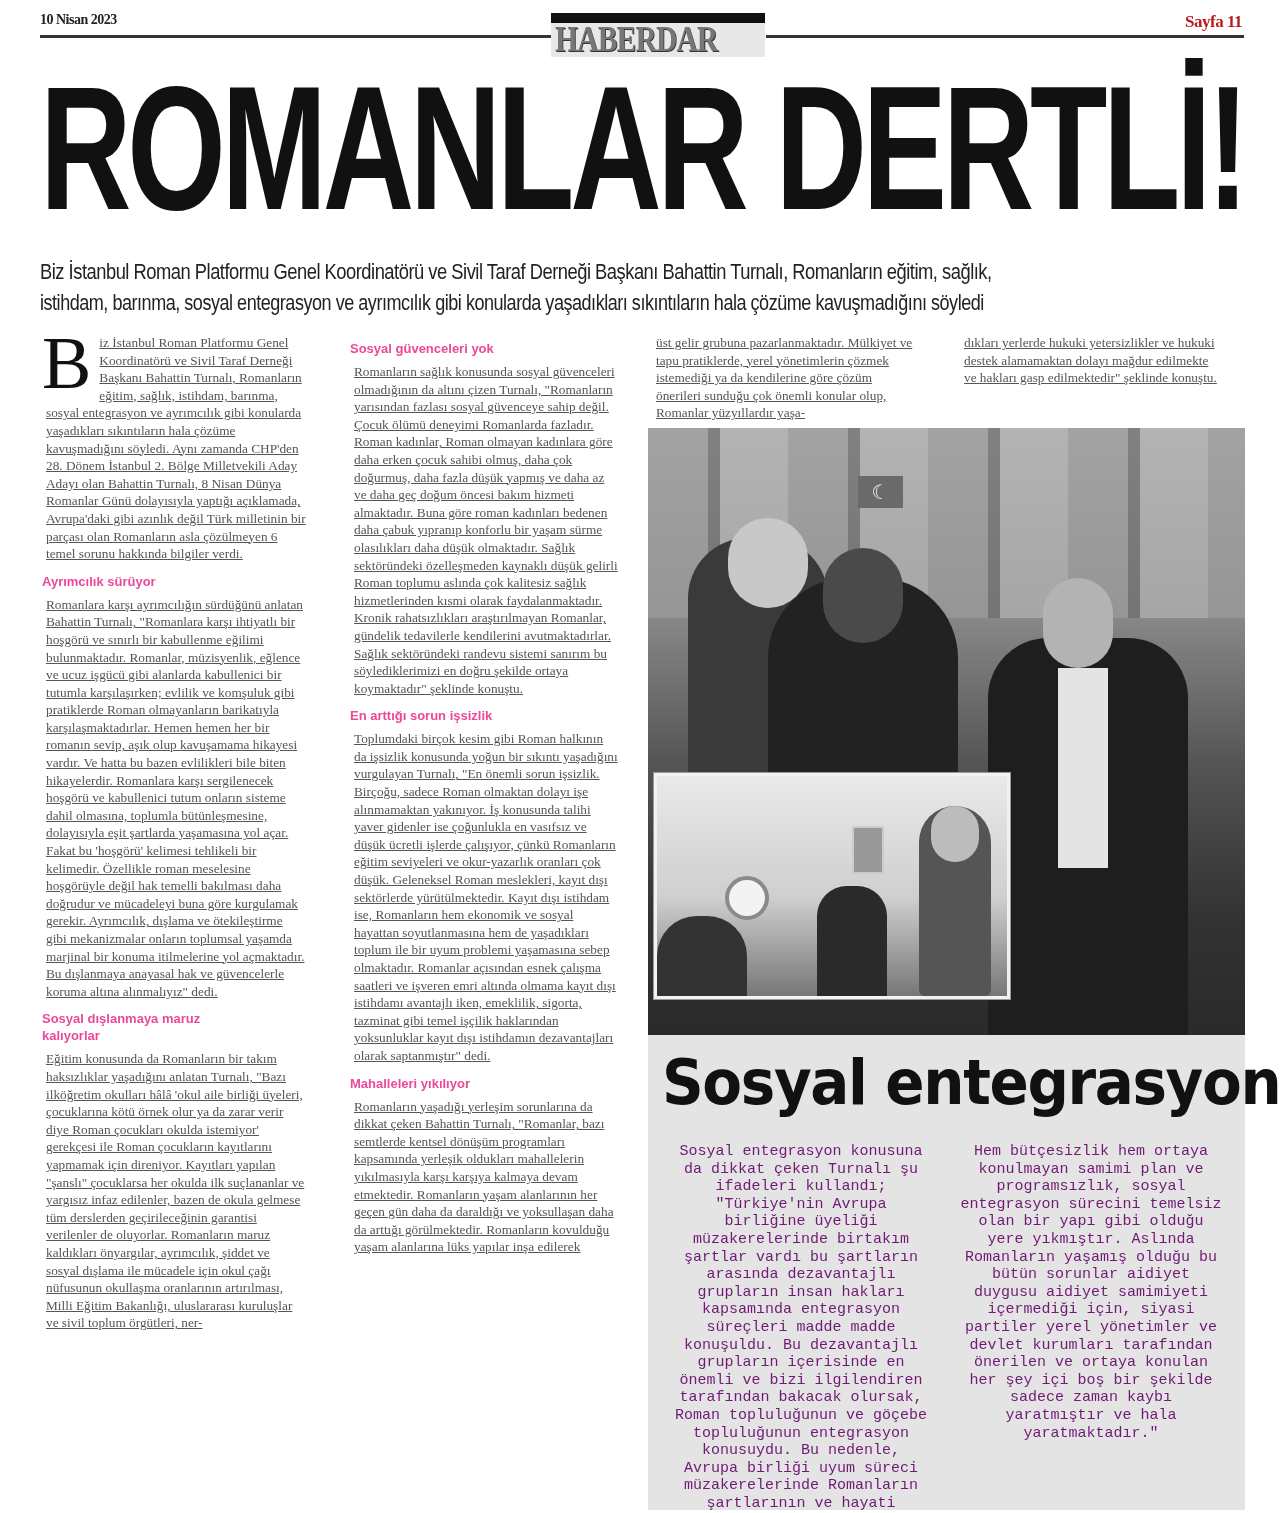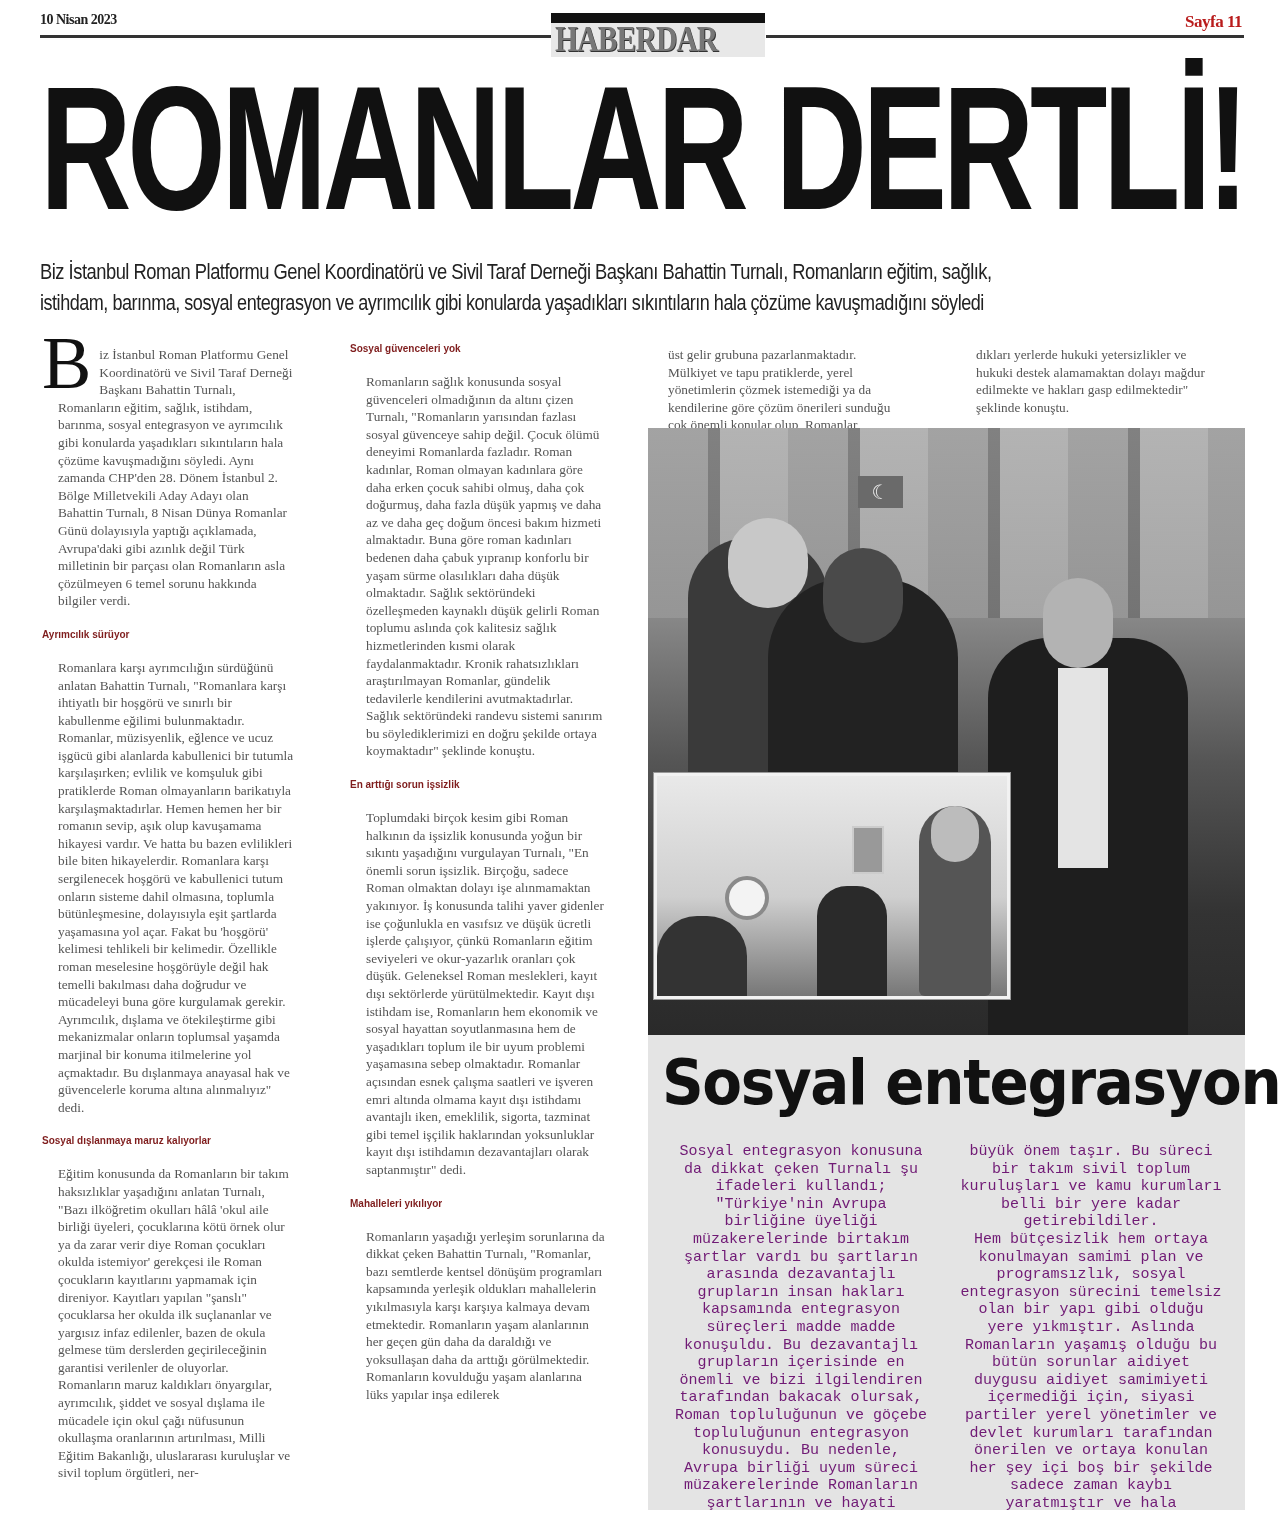--- a/index.html
+++ b/index.html
@@ -9,22 +9,22 @@
   .mh-page{position:absolute;right:38px;top:12px;font-size:17px;font-weight:bold;color:#b91c1c;font-family:"Liberation Serif",serif;letter-spacing:-0.5px;}
   .mh-rule-l{position:absolute;left:40px;top:35px;width:512px;height:3px;background:#333;}
   .mh-rule-r{position:absolute;left:766px;top:35px;width:478px;height:3px;background:#333;}
   .logo{position:absolute;left:551px;top:13px;width:214px;height:44px;background:#e8e8e8;}
   .logo-bar{position:absolute;left:0;top:0;width:214px;height:10px;background:#111;}
   .logo-text{position:absolute;left:4px;top:8px;font-family:"Liberation Serif",serif;font-size:36px;font-weight:bold;color:#777;letter-spacing:-1px;transform:scaleX(0.82);transform-origin:left top;line-height:36px;text-shadow:1px 1px 0 #333;}
   .headline{position:absolute;left:40px;top:78px;width:1210px;height:140px;font-family:"Liberation Sans",sans-serif;font-weight:bold;font-size:176px;line-height:140px;color:#111;letter-spacing:-6px;transform:scaleX(0.72);transform-origin:left top;white-space:nowrap;}
   .deck{position:absolute;left:40px;top:256px;width:1210px;font-family:"Liberation Sans",sans-serif;font-size:22.5px;line-height:31px;color:#222;font-weight:normal;letter-spacing:-0.6px;}
   .deck .line{display:block;white-space:nowrap;transform-origin:left top;}
   .col{position:absolute;font-family:"Liberation Serif",serif;font-size:13.3px;line-height:17.6px;color:#555;text-align:left;}
-  .col p{margin:16px;}
-  .sub{font-family:"Liberation Sans",sans-serif;font-weight:bold;font-size:10px;color:#7f1d1d;margin:10px 0 6px 0;line-height:17px;}
+  .col p{margin:4px;text-decoration:underline;}
+  .sub{font-family:"Liberation Sans",sans-serif;font-weight:bold;font-size:13px;color:#ec4899;margin:10px 0 6px 0;line-height:17px;}
   .dropcap{float:left;font-family:"Liberation Serif",serif;font-size:74px;line-height:62px;color:#111;margin:2px 8px 0 0;}
   .c1{left:42px;top:330px;width:268px;}
   .c2{left:350px;top:330px;width:272px;}
   .c3{left:652px;top:330px;width:268px;}
   .c4{left:960px;top:330px;width:268px;}
   .photo{position:absolute;left:648px;top:428px;width:597px;height:607px;background:linear-gradient(180deg,#bdbdbd 0%,#8a8a8a 30%,#555 55%,#333 80%,#2a2a2a 100%);overflow:hidden;}
   .photo .bg-window{position:absolute;left:0;top:0;width:597px;height:190px;background:repeating-linear-gradient(90deg,#9a9a9a 0 60px,#6d6d6d 60px 72px,#b0b0b0 72px 140px);opacity:0.75;}
   .photo .flag{position:absolute;left:210px;top:48px;width:45px;height:32px;background:#6a6a6a;color:#eee;font-size:20px;text-align:center;line-height:32px;}
   .photo .person1{position:absolute;left:40px;top:110px;width:140px;height:300px;background:#3a3a3a;border-radius:60px 60px 0 0;}
   .photo .person1 .head{position:absolute;left:40px;top:-20px;width:80px;height:90px;background:#c8c8c8;border-radius:40px;}
@@ -118,16 +118,15 @@
       </div>
   </div>
 </div>
 
 <div class="greybox">
   <div class="grey-title">Sosyal entegrasyon</div>
   <div class="gcol g1">
     <p style="margin:0;">Sosyal entegrasyon konusuna da dikkat çeken Turnalı şu ifadeleri kullandı; "Türkiye'nin Avrupa birliğine üyeliği müzakerelerinde birtakım şartlar vardı bu şartların arasında dezavantajlı grupların insan hakları kapsamında entegrasyon süreçleri madde madde konuşuldu. Bu dezavantajlı grupların içerisinde en önemli ve bizi ilgilendiren tarafından bakacak olursak, Roman topluluğunun ve göçebe topluluğunun entegrasyon konusuydu. Bu nedenle, Avrupa birliği uyum süreci müzakerelerinde Romanların şartlarının ve hayati koşullarının iyileştirilmesi ve asimile edilmeden entegre edilmesi</p>
   </div>
   <div class="gcol g2">
-    <p style="margin:0;">büyük önem taşır. Bu süreci bir takım sivil toplum kuruluşları ve kamu kurumları belli bir yere kadar getirebildiler.</p>
     <p style="margin:0;">Hem bütçesizlik hem ortaya konulmayan samimi plan ve programsızlık, sosyal entegrasyon sürecini temelsiz olan bir yapı gibi olduğu yere yıkmıştır. Aslında Romanların yaşamış olduğu bu bütün sorunlar aidiyet duygusu aidiyet samimiyeti içermediği için, siyasi partiler yerel yönetimler ve devlet kurumları tarafından önerilen ve ortaya konulan her şey içi boş bir şekilde sadece zaman kaybı yaratmıştır ve hala yaratmaktadır."</p>
   </div>
 </div>
 
 </body></html>

